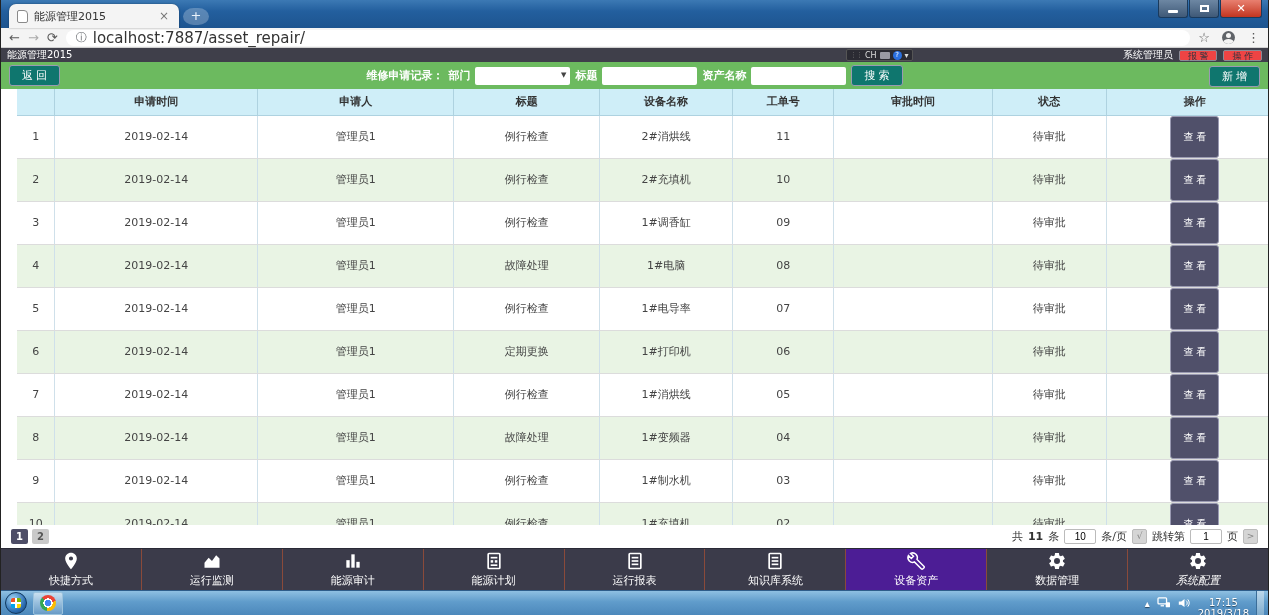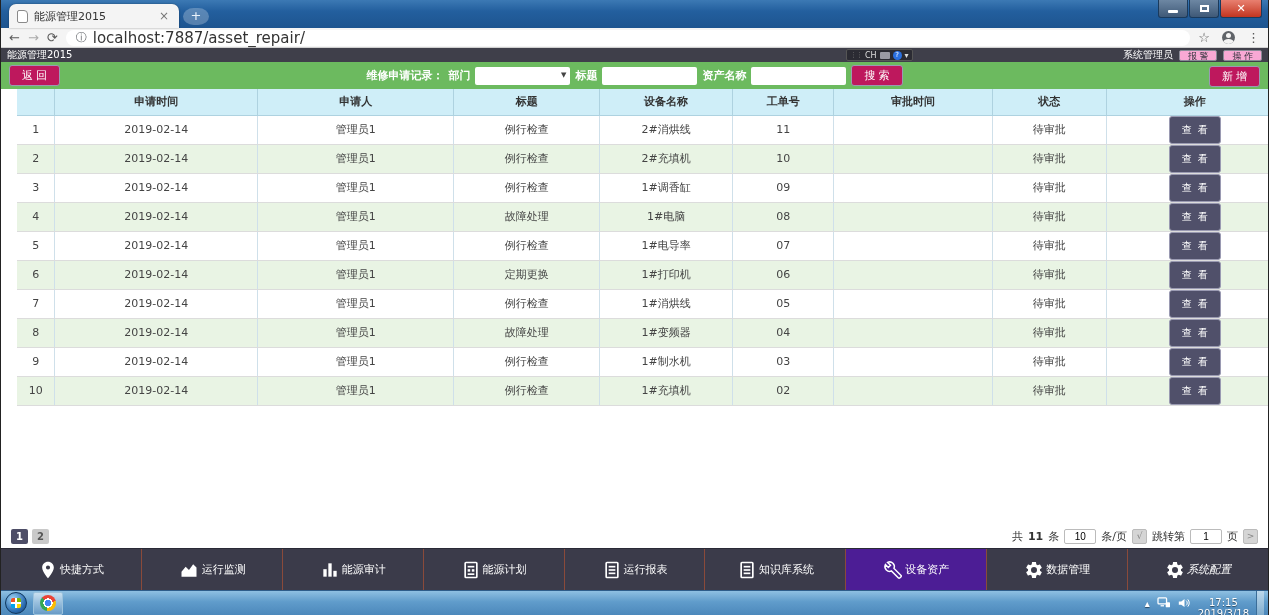--- a/index.html
+++ b/index.html
@@ -33,51 +33,51 @@
   .avatar-icon::after { content:""; position:absolute; top:8px; left:1px; width:11px; height:7px; border-radius:50%; background:#f4f4f4; }
 
   
   .appheader { height:14px; background:#3f3f4a; color:#fff; display:flex; align-items:center; padding:0 6px; font-size:10px; flex:0 0 auto; position:relative; }
   .app-title { font-size:10px; }
   .ime { position:absolute; left:845px; top:1px; height:12px; background:#2b2b33; border:1px solid #555; border-radius:2px; display:flex; align-items:center; gap:3px; padding:0 3px; font-size:8px; color:#ddd; }
   .ime .grip { color:#777; letter-spacing:-1px; font-size:7px; }
   .ime .kbd { width:10px; height:7px; background:#9a9aa4; border-radius:1px; }
   .ime .help { width:9px; height:9px; border-radius:50%; background:#2a6fe0; color:#fff; font-size:7px; text-align:center; line-height:9px; }
   .header-right { margin-left:auto; display:flex; align-items:center; gap:6px; }
-  .hdr-btn { background:#f9a8d4; color:#35353f; border:1px solid #8a8a96; border-radius:2px; font-size:9px; padding:0 8px; height:11px; line-height:10px; cursor:pointer; }
+  .hdr-btn { background:#ef4444; color:#35353f; border:1px solid #8a8a96; border-radius:2px; font-size:9px; padding:0 8px; height:11px; line-height:10px; cursor:pointer; }
 
   
   .toolbar { height:27px; background:#6cba5f; display:flex; align-items:center; padding:0 8px; gap:6px; flex:0 0 auto; }
-  .btn-navy { background:#be185d; color:#fff; border:1px solid #9a9ab2; border-radius:3px; font-size:11px; padding:2px 12px; cursor:pointer; white-space:nowrap; }
+  .btn-navy { background:#0f766e; color:#fff; border:1px solid #9a9ab2; border-radius:3px; font-size:11px; padding:2px 12px; cursor:pointer; white-space:nowrap; }
   .toolbar .filters { margin-left:auto; display:flex; align-items:center; gap:5px; color:#fff; font-size:11px; font-weight:bold; }
   .tb-input { width:95px; height:18px; border:none; border-radius:2px; background:#fff; font-size:11px; padding:0 4px; }
   .tb-select { width:95px; height:18px; background:#fff; border-radius:2px; position:relative; cursor:pointer; }
   .tb-select::after { content:"▼"; position:absolute; right:4px; top:4px; font-size:7px; color:#444; }
   .toolbar .add-wrap { margin-left:auto; }
 
   
   .main { flex:1 1 auto; background:#fff; position:relative; overflow:hidden; }
   table.grid { width:100%; border-collapse:collapse; table-layout:fixed;margin-left:16px; }
   .grid th { background:#cfeef8; color:#333; font-size:11px; font-weight:bold; height:26px; border-right:1px solid #aed2e0; border-bottom:1px solid #aed2e0; }
   .grid td { font-size:11px; color:#444; text-align:center; height:22px; border-right:1px solid #cfe0ea; border-bottom:1px solid #dcdcdc; }
   .grid tr.alt td { background:#e9f4e4; }
-  .btn-view { background:#50506a; color:#fff; border:1px solid #9a9ab2; border-radius:3px; font-size:10px; padding:6px 12px; cursor:pointer;font-family:Liberation Mono, monospace; }
+  .btn-view { background:#50506a; color:#fff; border:1px solid #9a9ab2; border-radius:3px; font-size:10px; padding:13px 12px; cursor:pointer; }
 
   
   .pagination { position:absolute; left:0; right:0; bottom:0; height:23px; display:flex; align-items:center; padding:0 10px; gap:4px; background:#fff; font-size:11px; color:#333; }
   .page-btn { min-width:17px; height:15px; border-radius:2px; background:#c9c9c9; color:#555; font-size:10px; font-weight:bold; text-align:center; line-height:15px; cursor:pointer; }
   .page-btn.active { background:#4d4d66; color:#fff; }
   .pag-right { margin-left:auto; display:flex; align-items:center; gap:5px; }
   .pag-right b { font-weight:bold; }
   .pag-input { width:32px; height:15px; border:1px solid #bbb; border-radius:2px; font-size:10px; text-align:center; }
   .pag-mini { width:15px; height:15px; background:#d5d5d5; border:1px solid #bbb; border-radius:2px; color:#888; font-size:9px; text-align:center; line-height:13px; cursor:pointer; }
 
   
   .bottomnav { height:42px; background:#3b3b4a; display:flex; flex:0 0 auto; border-top:1px solid #2a2a36; }
-  .nav-item { flex:1; display:flex; flex-direction:row; align-items:center; justify-content:center; gap:2px; color:#fff; font-size:11px; border-right:1px solid #8a4a3a; cursor:pointer; }
+  .nav-item { flex:1; display:flex; flex-direction:column; align-items:center; justify-content:center; gap:2px; color:#fff; font-size:11px; border-right:1px solid #8a4a3a; cursor:pointer; }
   .nav-item:last-child { border-right:none;font-style:italic; }
   .nav-item.active { background:#4c1d95; }
   .nav-item svg { display:block; }
 
   
   .taskbar { height:25px; background:linear-gradient(180deg,#8fc0e2 0%,#609ccb 45%,#4c88bb 100%); display:flex; align-items:center; flex:0 0 auto; border-top:1px solid #2e5d8a; }
   .start-orb { width:22px; height:22px; border-radius:50%; margin:0 6px 0 4px; background:radial-gradient(circle at 35% 30%,#9fd4f5,#2b6cb0 65%,#153e6e); border:1px solid #10385f; position:relative; cursor:pointer; }
   .start-orb .flag { position:absolute; left:5px; top:5px; width:10px; height:10px; border-radius:2px;
     background-image:linear-gradient(to right,transparent 44%,#fff 44% 56%,transparent 56%),linear-gradient(to bottom,transparent 44%,#fff 44% 56%,transparent 56%),conic-gradient(#7db700 0 25%,#ffd800 0 50%,#00a3ee 0 75%,#f25022 0); }
   .task-app { width:30px; height:23px; background:linear-gradient(180deg,rgba(255,255,255,.55),rgba(255,255,255,.15)); border:1px solid #9cc3dd; border-radius:2px; display:flex; align-items:center; justify-content:center; cursor:pointer; }

